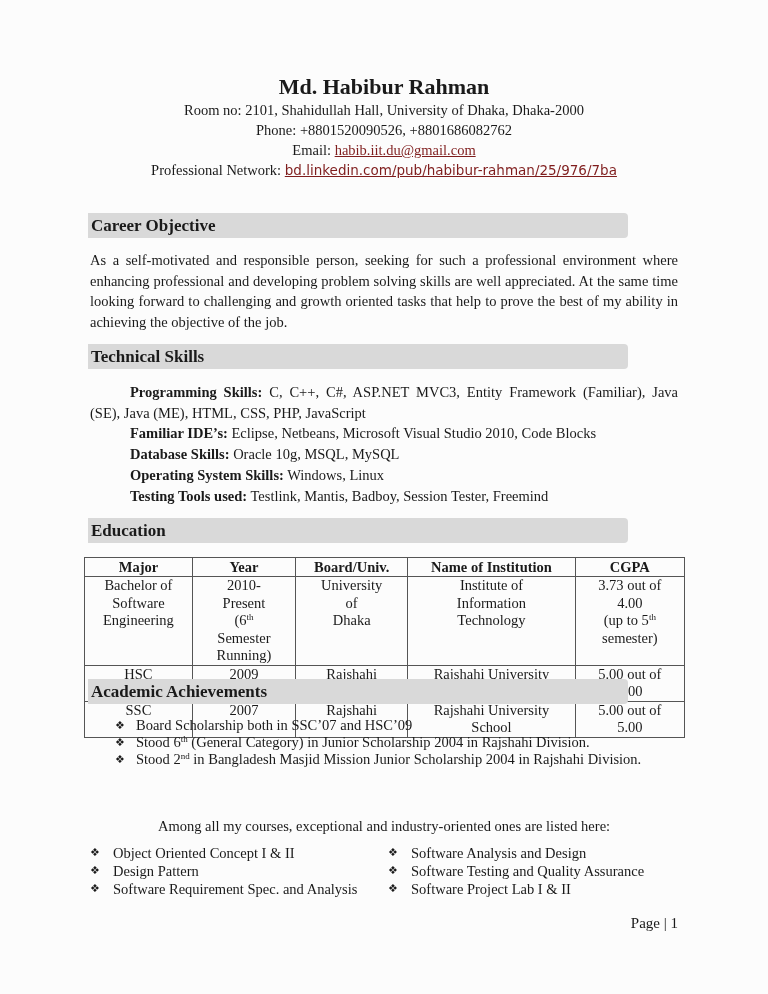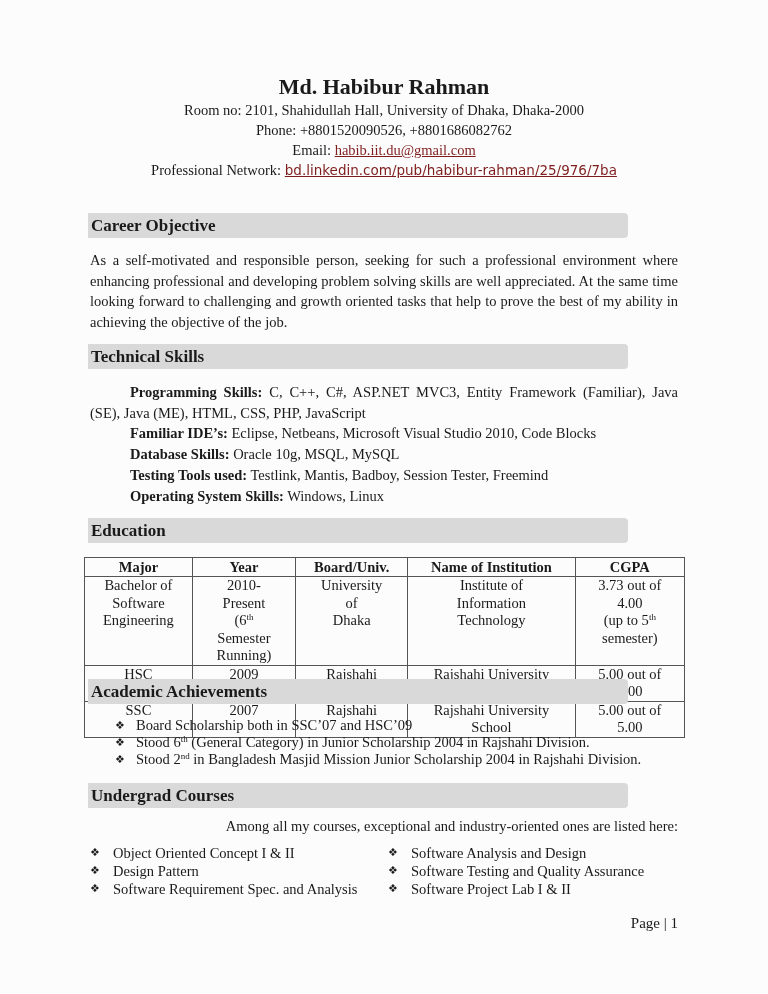--- a/index.html
+++ b/index.html
@@ -70,22 +70,22 @@
   </div>
 
   <div class="section-bar" style="top:213px">Career Objective</div>
   <div class="para justify-last" style="top:250px">As a self-motivated and responsible person, seeking for such a professional environment where enhancing professional and developing problem solving skills are well appreciated. At the same time looking forward to challenging and growth oriented tasks that help to prove the best of my ability in achieving the objective of the job.</div>
 
   <div class="section-bar" style="top:344px">Technical Skills</div>
   <div class="para justify-last" style="top:382px">
     <div class="skill-line"><b>Programming Skills:</b><span> C, C++, C#, ASP.NET MVC3, Entity Framework (Familiar), Java (SE), Java (ME), HTML, CSS, PHP, JavaScript</span></div>
     <div class="skill-line"><b>Familiar IDE’s:</b><span> Eclipse, Netbeans, Microsoft Visual Studio 2010, Code Blocks</span></div>
     <div class="skill-line"><b>Database Skills:</b><span> Oracle 10g, MSQL, MySQL</span></div>
+    <div class="skill-line"><b>Operating System Skills:</b><span> Windows, Linux</span></div>
     <div class="skill-line"><b>Testing Tools used:</b><span> Testlink, Mantis, Badboy, Session Tester, Freemind</span></div>
-    <div class="skill-line"><b>Operating System Skills:</b><span> Windows, Linux</span></div>
   </div>
 
   <div class="section-bar" style="top:518px">Education</div>
   <table class="edu">
     <colgroup>
       <col style="width:87px">
         <col style="width:109px">
         <col style="width:88px">
         <col style="width:199px">
         <col style="width:118px">
@@ -151,22 +151,21 @@
     <li>
       <span class="bul">❖</span>
       <span><span>Stood 6</span><sup>th</sup><span> (General Category) in Junior Scholarship 2004 in Rajshahi Division.</span></span>
     </li>
     <li>
       <span class="bul">❖</span>
       <span><span>Stood 2</span><sup>nd</sup><span> in Bangladesh Masjid Mission Junior Scholarship 2004 in Rajshahi Division.</span></span>
     </li>
   </ul>
 
-  <div class="section-bar" style="top:783px">Undergrad Courses</div>
-  <div class="para" style="top:816px; text-align:right;">Among all my courses, exceptional and industry-oriented ones are listed here:</div>
+  <div class="para" style="top:816px; text-align:center;">Among all my courses, exceptional and industry-oriented ones are listed here:</div>
 
   <div class="courses">
     <ul class="col" style="left:0">
       <li>
           <span class="bul">❖</span>
           <span>Object Oriented Concept I &amp; II</span>
         </li>
       <li>
           <span class="bul">❖</span>
           <span>Design Pattern</span>

